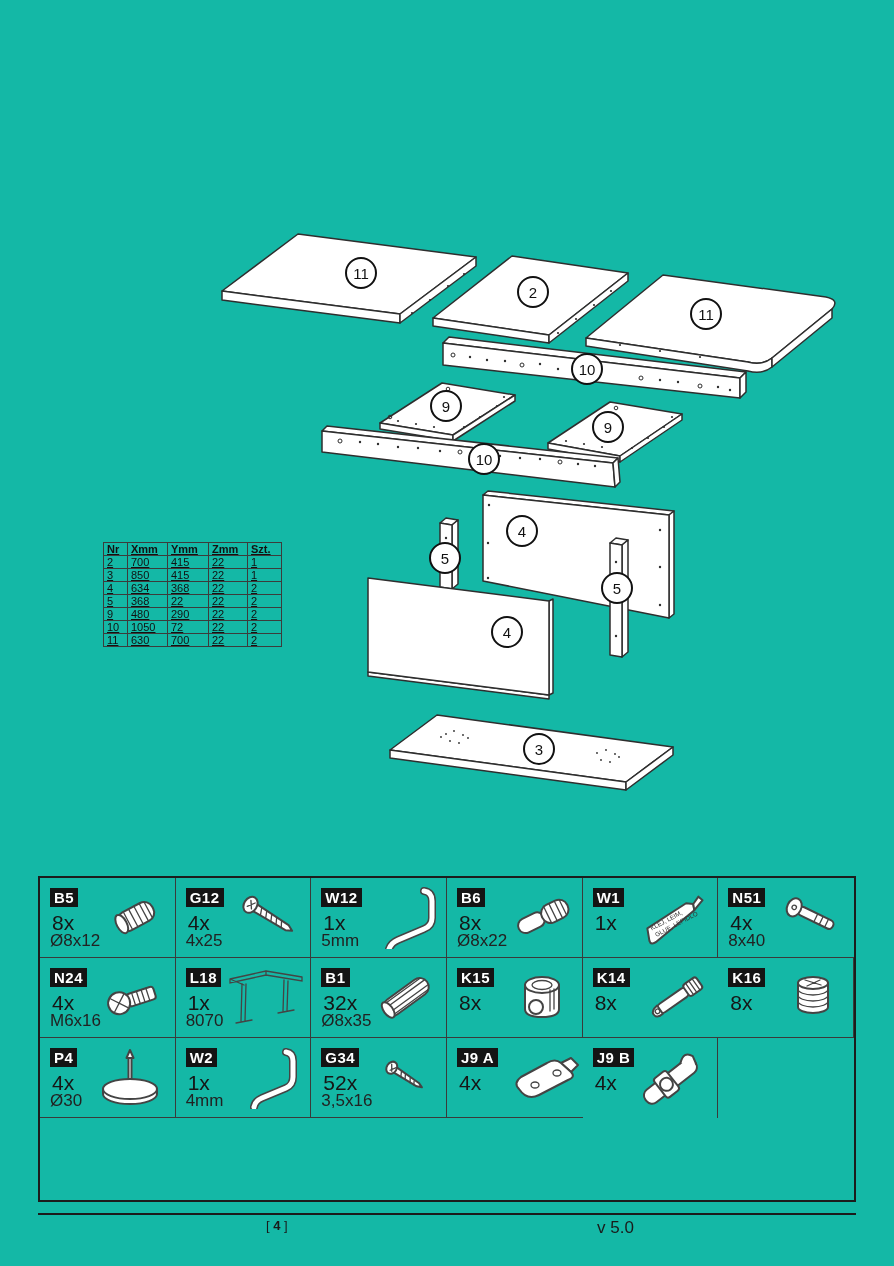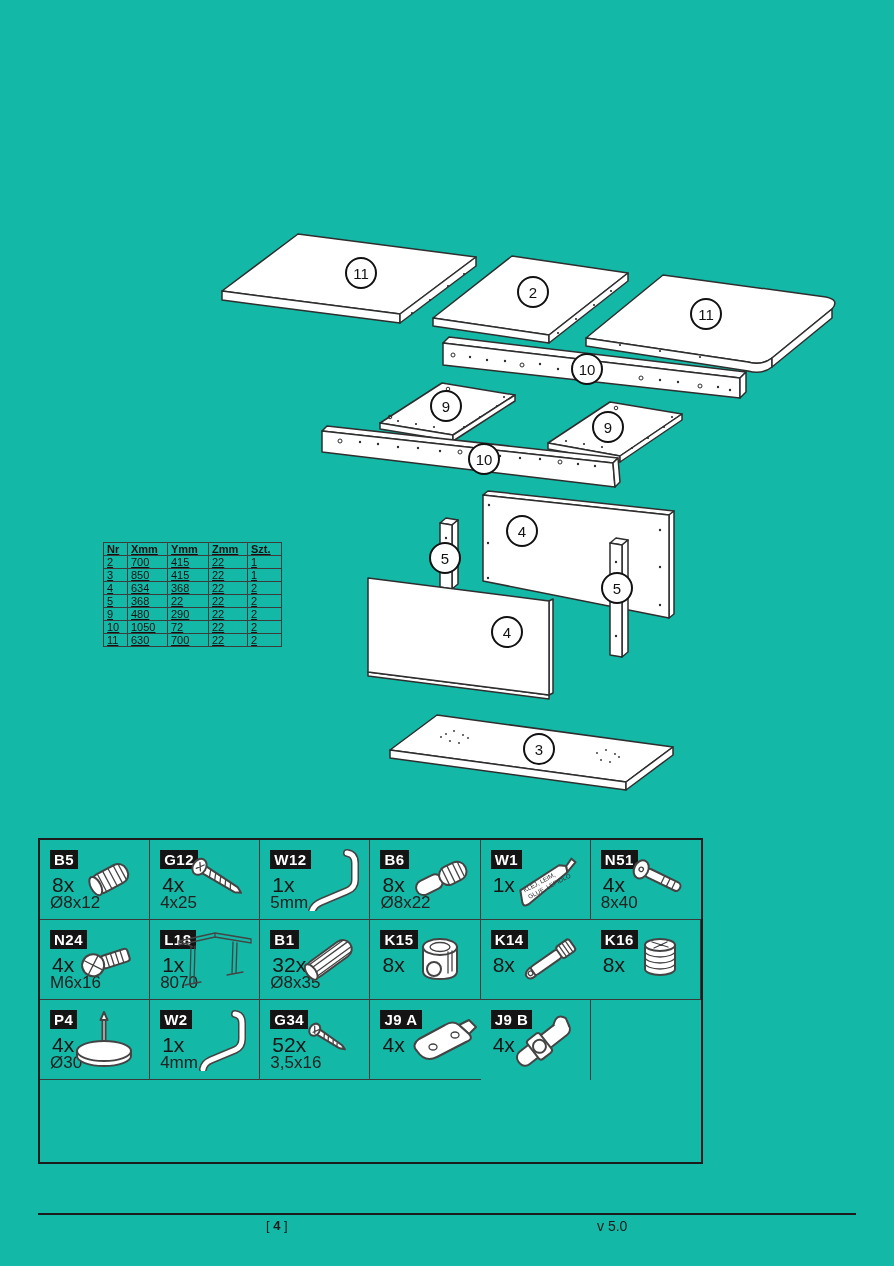--- a/index.html
+++ b/index.html
@@ -17,41 +17,41 @@
            background:#fff;display:flex;align-items:center;justify-content:center;
            font-size:15px;color:#111;transform:translate(-50%,-50%);z-index:5;}
 
   
   .dim-table{position:absolute;left:103px;top:542px;border-collapse:collapse;font-size:11px;color:#111;text-decoration:underline;}
   .dim-table th,.dim-table td{border:1px solid #3c3c3c;padding:0 3px;height:12px;line-height:11px;text-align:left;white-space:nowrap;}
   .dim-table th{font-weight:bold;font-size:11px;}
   .c-nr{width:17px;} .c-x{width:33px;} .c-y{width:34px;} .c-z{width:32px;} .c-s{width:27px;}
 
   
-  .hw-grid{position:absolute;left:38px;top:838px;width:665px;height:326px;border:2px solid #1c1c1c;
+  .hw-grid{position:absolute;left:38px;top:876px;width:818px;height:326px;border:2px solid #1c1c1c;
            display:grid;grid-template-columns:repeat(6,1fr);grid-template-rows:80px 80px 80px 1fr;box-sizing:border-box;}
   .hw-cell{position:relative;border-right:1.5px solid #3a3a3a;border-bottom:1.5px solid #3a3a3a;}
   .hw-cell.lastcol{border-right:none;}
   .hw-cell.lastrow{border-bottom:none;}
   .hw-filler{grid-column:2/7;border-right:none;border-bottom:none;}
   .code{position:absolute;left:10px;top:10px;background:#141414;color:#fff;font-weight:bold;
         font-size:15px;line-height:19px;padding:0 4px;letter-spacing:.5px;}
   .qty{position:absolute;left:12px;top:33px;font-size:21px;color:#161616;}
   .size{position:absolute;left:10px;bottom:6px;font-size:17px;color:#222;}
   .hicon{position:absolute;right:2px;top:7px;}
   .hicon .body{fill:#fff;stroke:#444;stroke-width:2;stroke-linejoin:round;stroke-linecap:round;}
   .hicon .th{fill:none;stroke:#444;stroke-width:1.3;stroke-linecap:round;}
   .hicon .tube-o{fill:none;stroke:#444;stroke-width:8;stroke-linecap:round;}
   .hicon .tube-i{fill:none;stroke:#fff;stroke-width:5;stroke-linecap:round;}
 
   
   .footer-rule{position:absolute;left:38px;top:1213px;width:818px;border-top:2px solid #1b1b1b;}
   .footer-page{position:absolute;left:266px;top:1218px;font-size:13px;}
   .footer-page b{font-weight:bold;}
-  .footer-version{position:absolute;left:597px;top:1218px;font-size:14px;}
+  .footer-version{position:absolute;left:597px;top:1218px;font-size:17px;}
 </style>
 </head>
 <body>
 
 <div class="page">
 
   <svg class="diagram-svg" width="894" height="830" viewBox="0 0 894 830">
 
     <g>
       <path class="slab" d="M443,343 L740,378 L746,372 L449,337 Z"></path>

